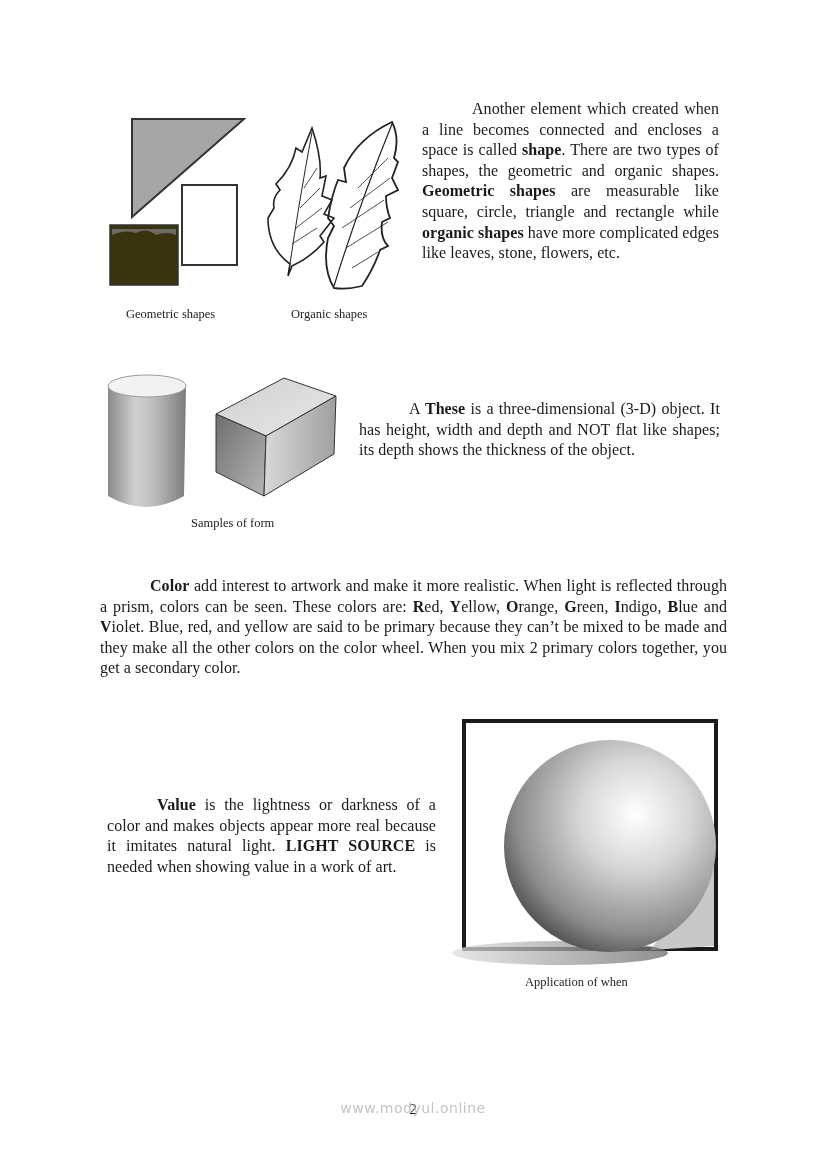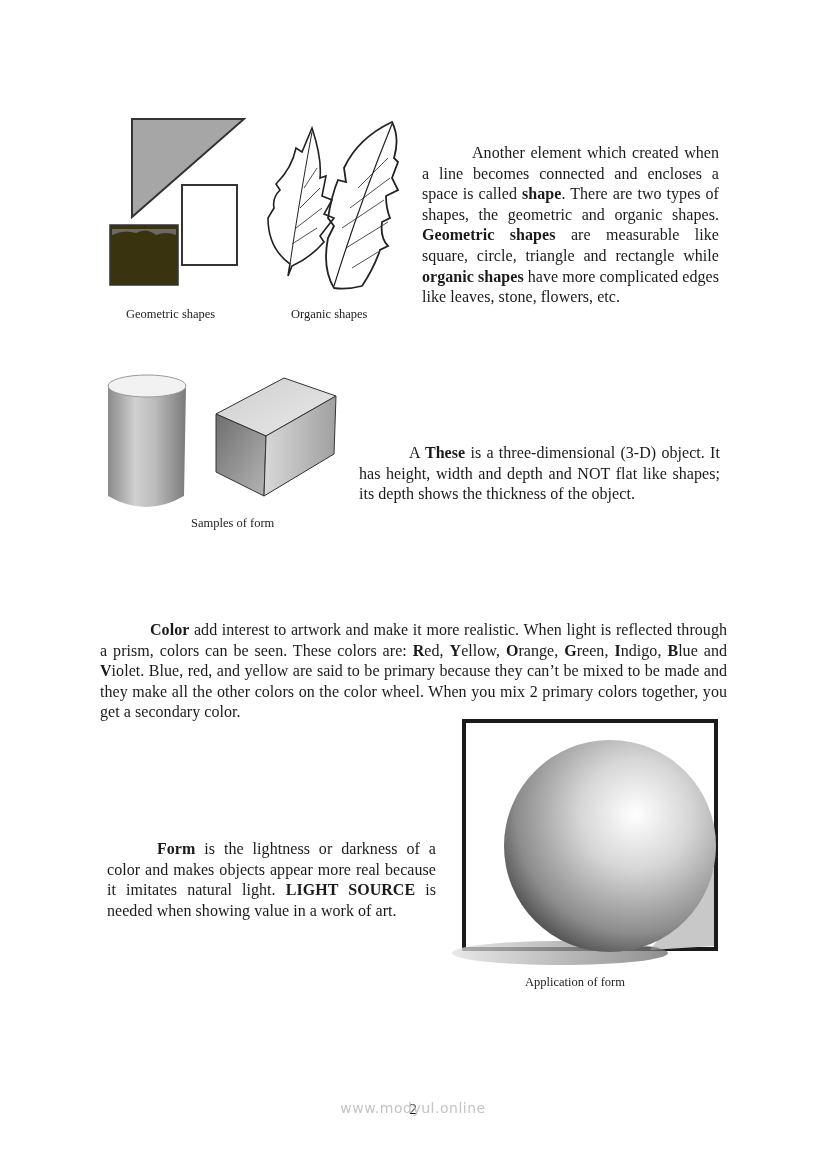--- a/index.html
+++ b/index.html
@@ -3,21 +3,21 @@
 <meta charset="utf-8">
 <style>
   html, body { margin: 0; padding: 0; background: #ffffff; }
   body { width: 826px; height: 1169px; position: relative; overflow: hidden;
          font-family: "DejaVu Serif", serif; color: #1a1a1a; }
   .abs { position: absolute; }
   .para { font-size: 14.6px; line-height: 20.6px; text-align: justify; margin: 0; }
   .para b { font-weight: bold; }
   .indent { text-indent: 50px; }
   .caption { font-family: "Liberation Serif", serif; font-size: 12.5px; color: #222; }
-  .tighter { font-family: "Liberation Serif", serif; font-size: 16px; line-height: 20.6px; letter-spacing: 0.05px; margin-top: 44px; }
+  .tighter { font-family: "Liberation Serif", serif; font-size: 16px; line-height: 20.6px; letter-spacing: 0.05px; }
   .pagenum { font-family: "Liberation Serif", serif; font-size: 15px; text-align: center; width: 100%; }
   .footer { font-family: "DejaVu Sans", sans-serif; font-size: 14px; color: #c4c4c4; text-align: center; width: 100%; letter-spacing: 0.5px; }
   svg { display: block; }
 </style>
 </head>
 <body>
 
 <div class="abs" style="left:106px; top:115px; width:140px; height:172px;">
   <svg width="140" height="172" viewBox="0 0 140 172">
     <polygon points="26,4 138,4 26,102" fill="#a6a6a6" stroke="#333" stroke-width="2"></polygon>
@@ -77,21 +77,21 @@
       <polygon points="160,64 230,24 228,82 158,124" fill="url(#boxSide)" stroke="#333" stroke-width="1"></polygon>
     </g>
   </svg>
 </div>
 <div class="abs caption" style="left:191px; top:516px;">Samples of form</div>
 
 <p class="abs para tighter indent" style="left:359px; top:399px; width:361px;"><span>A </span><b>These</b><span> is a three-dimensional (3-D) object. It has height, width and depth and NOT flat like shapes; its depth shows the thickness of the object.</span></p>
 
 <p class="abs para tighter indent" style="left:100px; top:576px; width:627px;"><b>Color</b><span> add interest to artwork and make it more realistic. When light is reflected through a prism, colors can be seen. These colors are: </span><b>R</b><span>ed, </span><b>Y</b><span>ellow, </span><b>O</b><span>range, </span><b>G</b><span>reen, </span><b>I</b><span>ndigo, </span><b>B</b><span>lue and </span><b>V</b><span>iolet. Blue, red, and yellow are said to be primary because they can’t be mixed to be made and they make all the other colors on the color wheel. When you mix 2 primary colors together, you get a secondary color.</span></p>
 
-<p class="abs para tighter indent" style="left:107px; top:795px; width:329px;"><b>Form</b><span> is the lightness or darkness of a color and makes objects appear more real because it imitates natural light. </span><b>LIGHT SOURCE</b><span> is needed when showing value in a work of art.</span></p>
+<p class="abs para tighter indent" style="left:107px; top:795px; width:329px;"><b>Value</b><span> is the lightness or darkness of a color and makes objects appear more real because it imitates natural light. </span><b>LIGHT SOURCE</b><span> is needed when showing value in a work of art.</span></p>
 
 <div class="abs" style="left:450px; top:718px; width:272px; height:252px;">
   <svg width="272" height="252" viewBox="0 0 272 252">
     <defs>
       <radialGradient id="sphereGrad" cx="0.62" cy="0.35" r="0.75">
         <stop offset="0" stop-color="#ffffff"></stop>
         <stop offset="0.35" stop-color="#d6d6d6"></stop>
         <stop offset="0.75" stop-color="#8c8c8c"></stop>
         <stop offset="1" stop-color="#3a3a3a"></stop>
       </radialGradient>
@@ -99,16 +99,16 @@
         <stop offset="0" stop-color="#e0e0e0"></stop>
         <stop offset="1" stop-color="#6a6a6a"></stop>
       </linearGradient>
     </defs>
     <rect x="14" y="3" width="252" height="228" fill="#ffffff" stroke="#1a1a1a" stroke-width="4"></rect>
     <polygon points="240,180 264,150 264,228 200,232" fill="#c8c8c8"></polygon>
     <ellipse cx="110" cy="235" rx="108" ry="12" fill="url(#shadowGrad)" opacity="0.75"></ellipse>
     <circle cx="160" cy="128" r="106" fill="url(#sphereGrad)"></circle>
   </svg>
 </div>
-<div class="abs caption" style="left:525px; top:975px;">Application of form</div>
+<div class="abs caption" style="left:525px; top:975px;">Application of when</div>
 
 <div class="abs pagenum" style="left:0; top:1101px;">2</div>
 <div class="abs footer" style="left:0; top:1100px;">www.modyul.online</div>
 
 </body></html>

